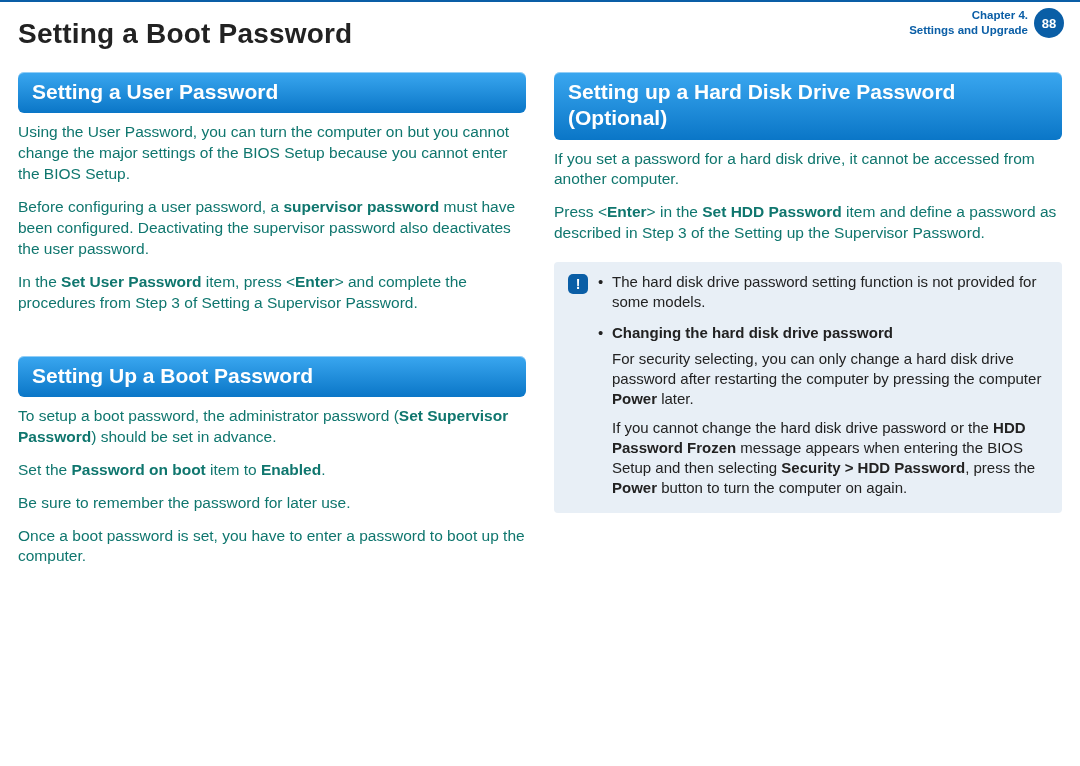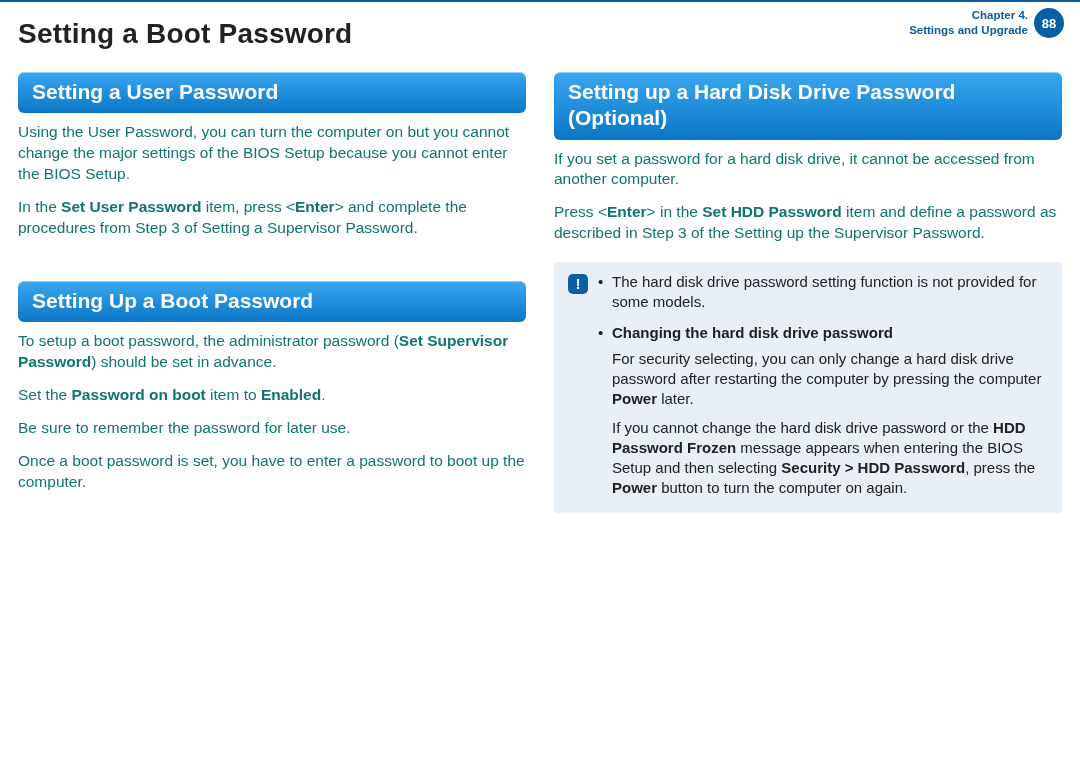--- a/index.html
+++ b/index.html
@@ -142,20 +142,23 @@
     <div class="page-num">88</div>
   </div>
 </div>
 
 <div class="columns">
 
   <div class="col">
 
     <div class="section-header">Setting a User Password</div>
     <p class="body-text">Using the User Password, you can turn the computer on but you cannot change the major settings of the BIOS Setup because you cannot enter the BIOS Setup.</p>
+    <p class="body-text">
+      <span>Before configuring a user password, a </span><b>supervisor password</b><span> must have been configured. Deactivating the supervisor password also deactivates the user password.</span>
+    </p>
     <p class="body-text">
       <span>In the </span><b>Set User Password</b><span> item, press &lt;</span><b>Enter</b><span>&gt; and complete the procedures from Step 3 of Setting a Supervisor Password.</span>
     </p>
 
     <div class="spacer"></div>
 
     <div class="section-header">Setting Up a Boot Password</div>
     <p class="body-text">
       <span>To setup a boot password, the administrator password (</span><b>Set Supervisor Password</b><span>) should be set in advance.</span>
     </p>

